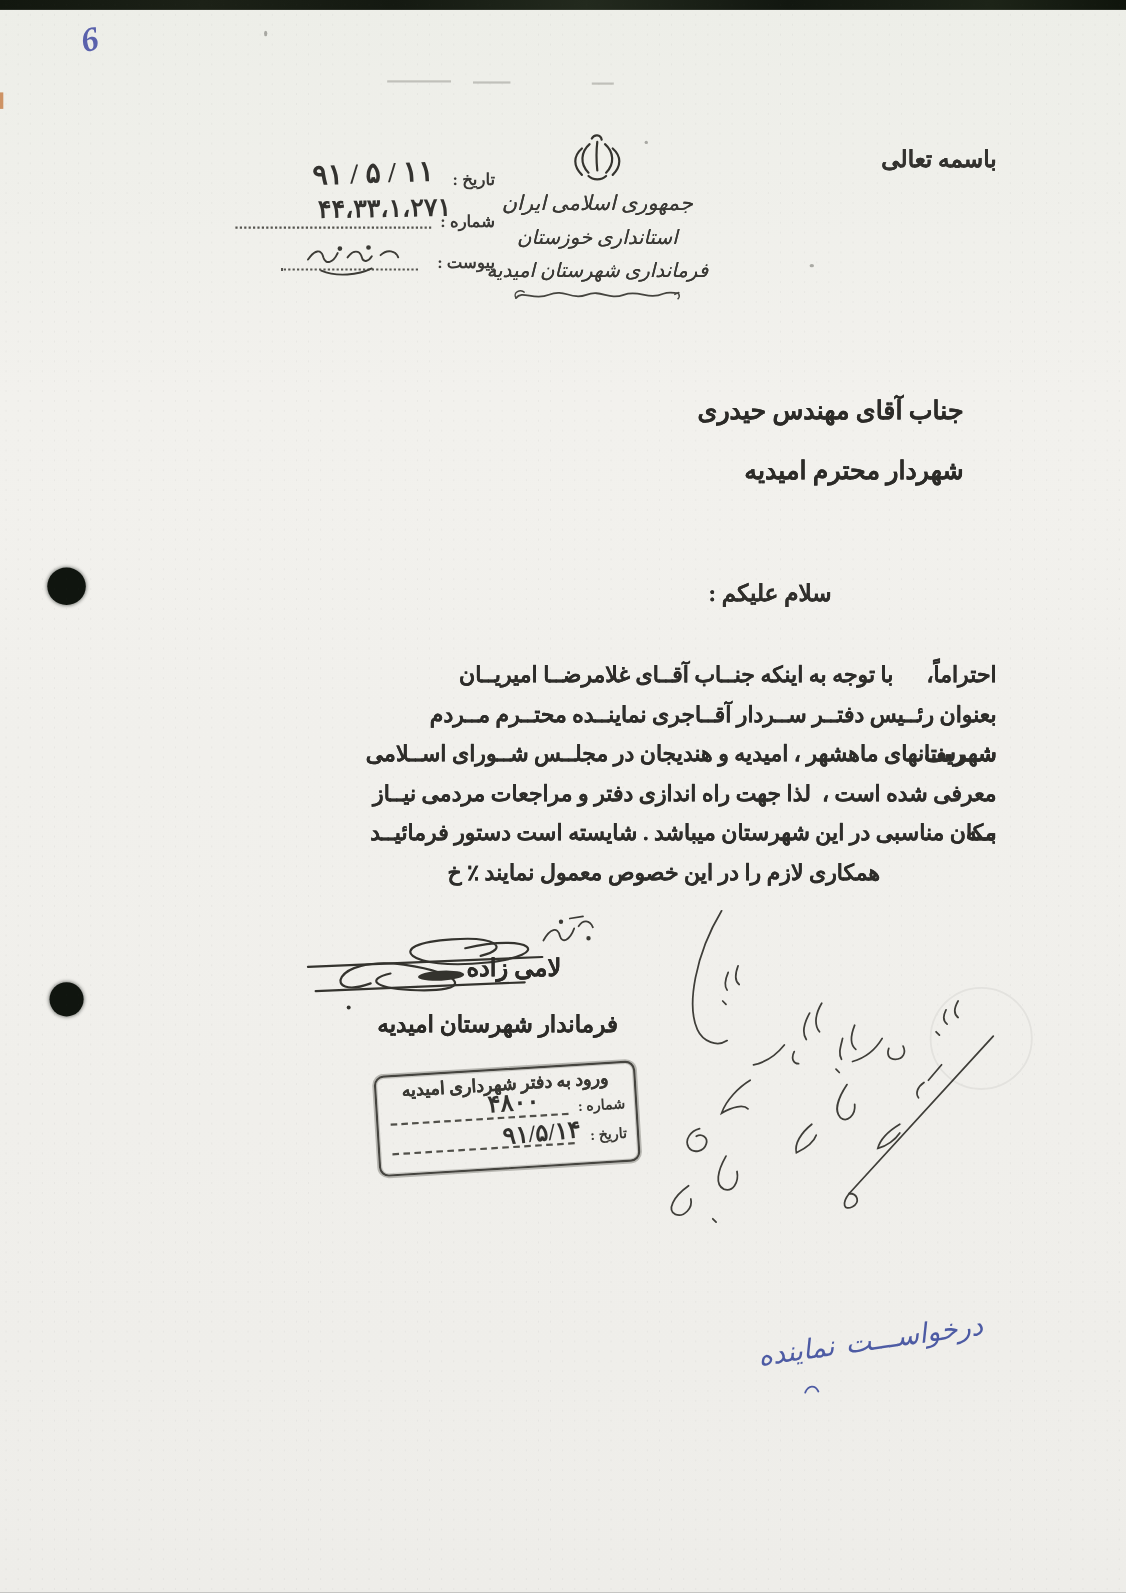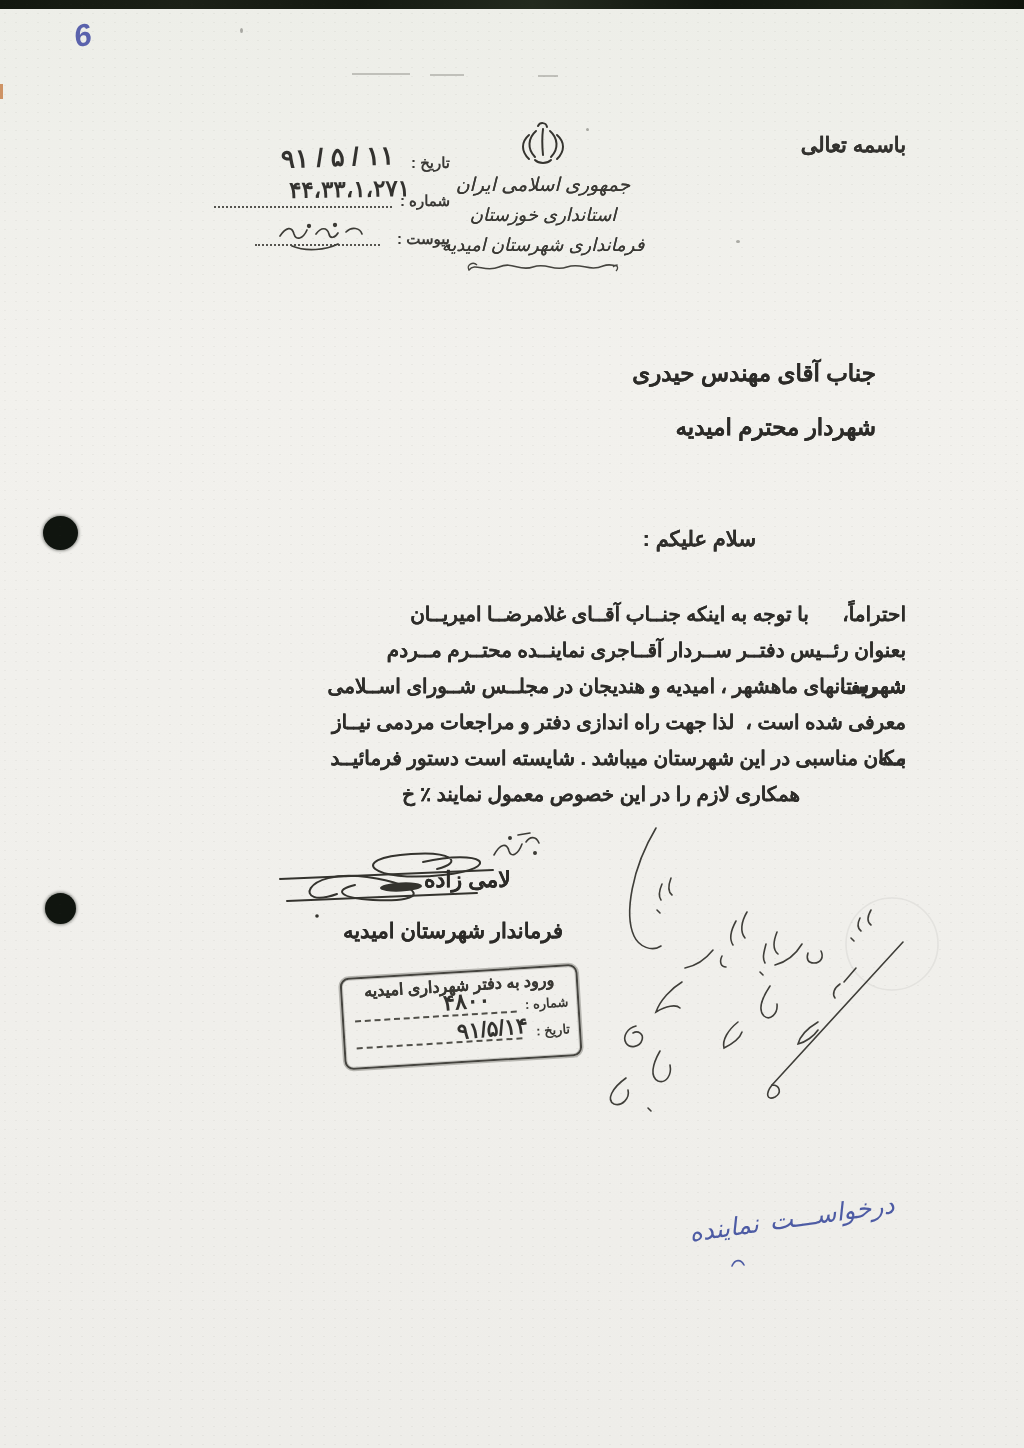--- a/index.html
+++ b/index.html
@@ -2,21 +2,21 @@
 <html lang="fa"><head>
 <meta charset="utf-8">
 <style>
   html,body{margin:0;padding:0;background:#888;}
   .page{
     position:relative;
     width:1024px;height:1448px;
     margin:0 auto;
     overflow:hidden;
     background:linear-gradient(180deg,#edeee8 0%,#f2f1ed 25%,#f0efeb 70%,#eeede9 100%);
-    font-family:Liberation Sans, sans-serif;
+    font-family:Liberation Serif, serif;
     color:#2e2d2b;
   }
   .page::after{ 
     content:"";position:absolute;inset:0;pointer-events:none;
     background-image:radial-gradient(rgba(60,60,55,0.05) 1px,transparent 1px);
     background-size:11px 9px;
   }
   .scan-band{position:absolute;left:0;top:0;width:1024px;height:9px;
     background:linear-gradient(90deg,#12170f 0%,#1c2117 18%,#141911 35%,#232a1e 52%,#121710 70%,#1d2418 88%,#0f140c 100%);}
   .scan-sliver{position:absolute;left:0;top:84px;width:3px;height:15px;background:#c8834e;opacity:.85;}

